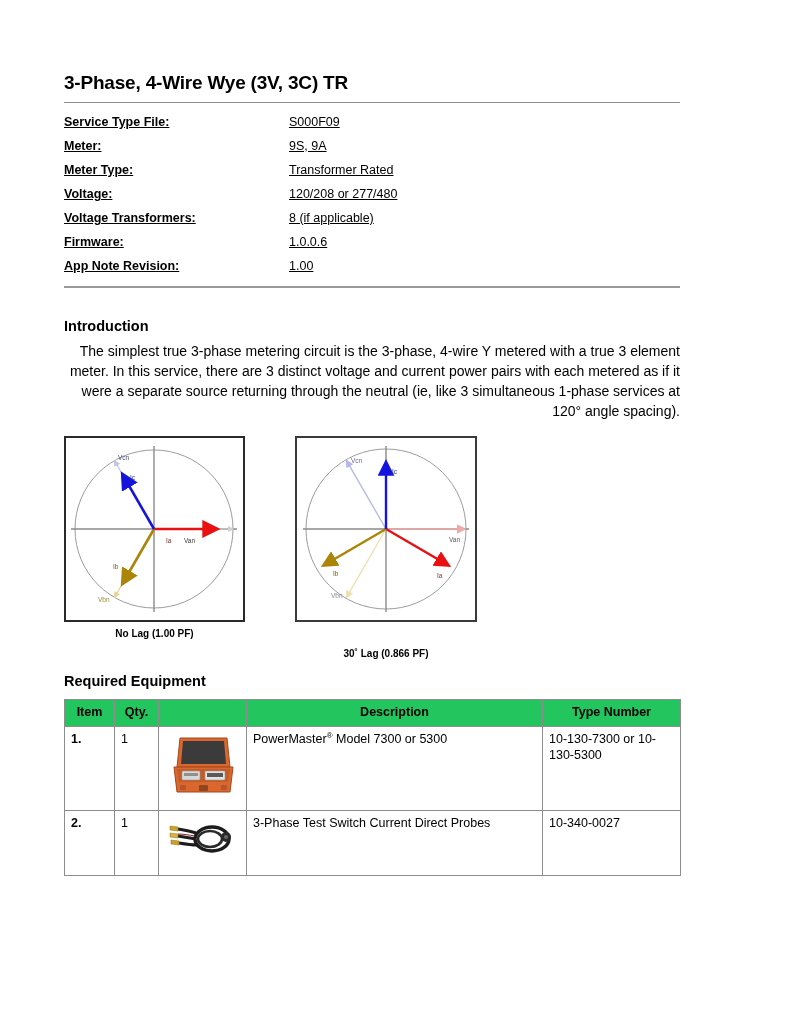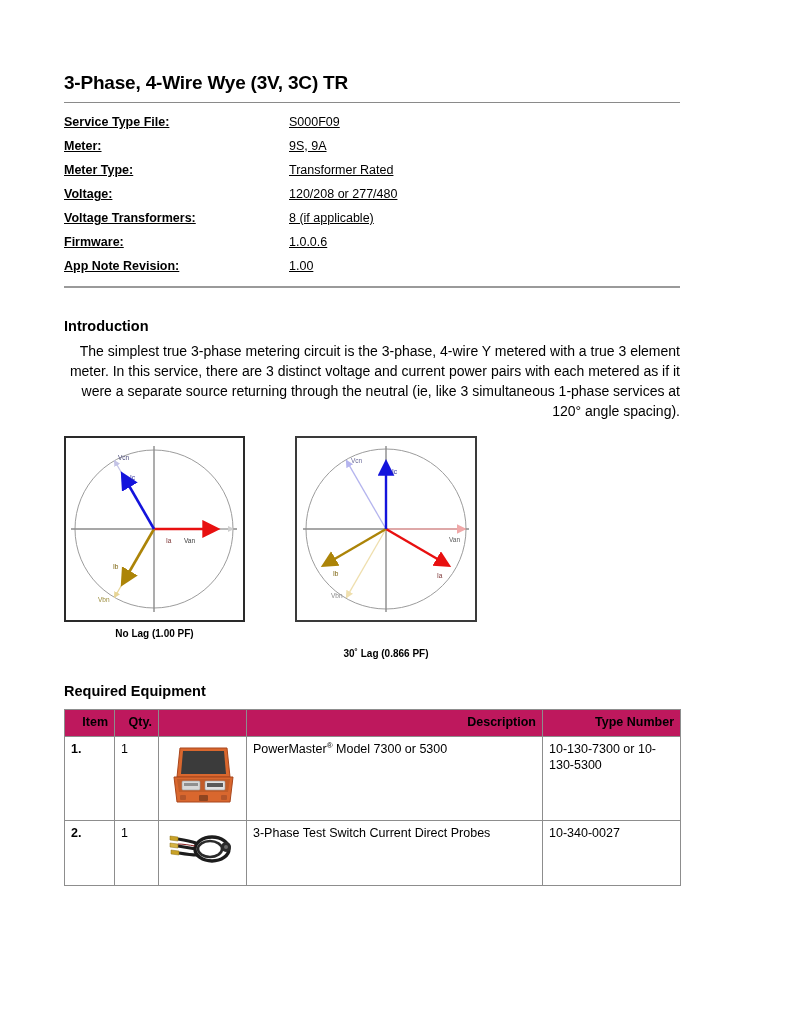--- a/index.html
+++ b/index.html
@@ -113,37 +113,37 @@
     text-align: center;
     width: 181px;
   }
   .caption.second {
     margin-left: 50px;
     width: 182px;
     margin-top: 20px;
   }
 
   
-  .equip-wrap { margin-top: 24px; }
+  .equip-wrap { margin-top: 14px; }
   table.equip {
     border-collapse: collapse;
     width: 616px;
     margin-top: 9px;
     table-layout: fixed;
   }
   table.equip th, table.equip td {
     border: 1px solid #8d8d8d;
     font-size: 12.5px;
     padding: 4px 6px;
     vertical-align: top;
     line-height: 1.3;
   }
   table.equip th {
-    background: #be185d;
-    text-align: right;
+    background: #22c55e;
+    text-align: center;
     font-weight: bold;
     height: 18px;
   }
   td.c-item { font-weight: bold; }
   .col-item  { width: 50px; }
   .col-qty   { width: 44px; }
   .col-img   { width: 88px; }
   .col-desc  { width: 296px; }
   .col-part  { width: 138px; }
   .row-tall td { height: 75px; }

